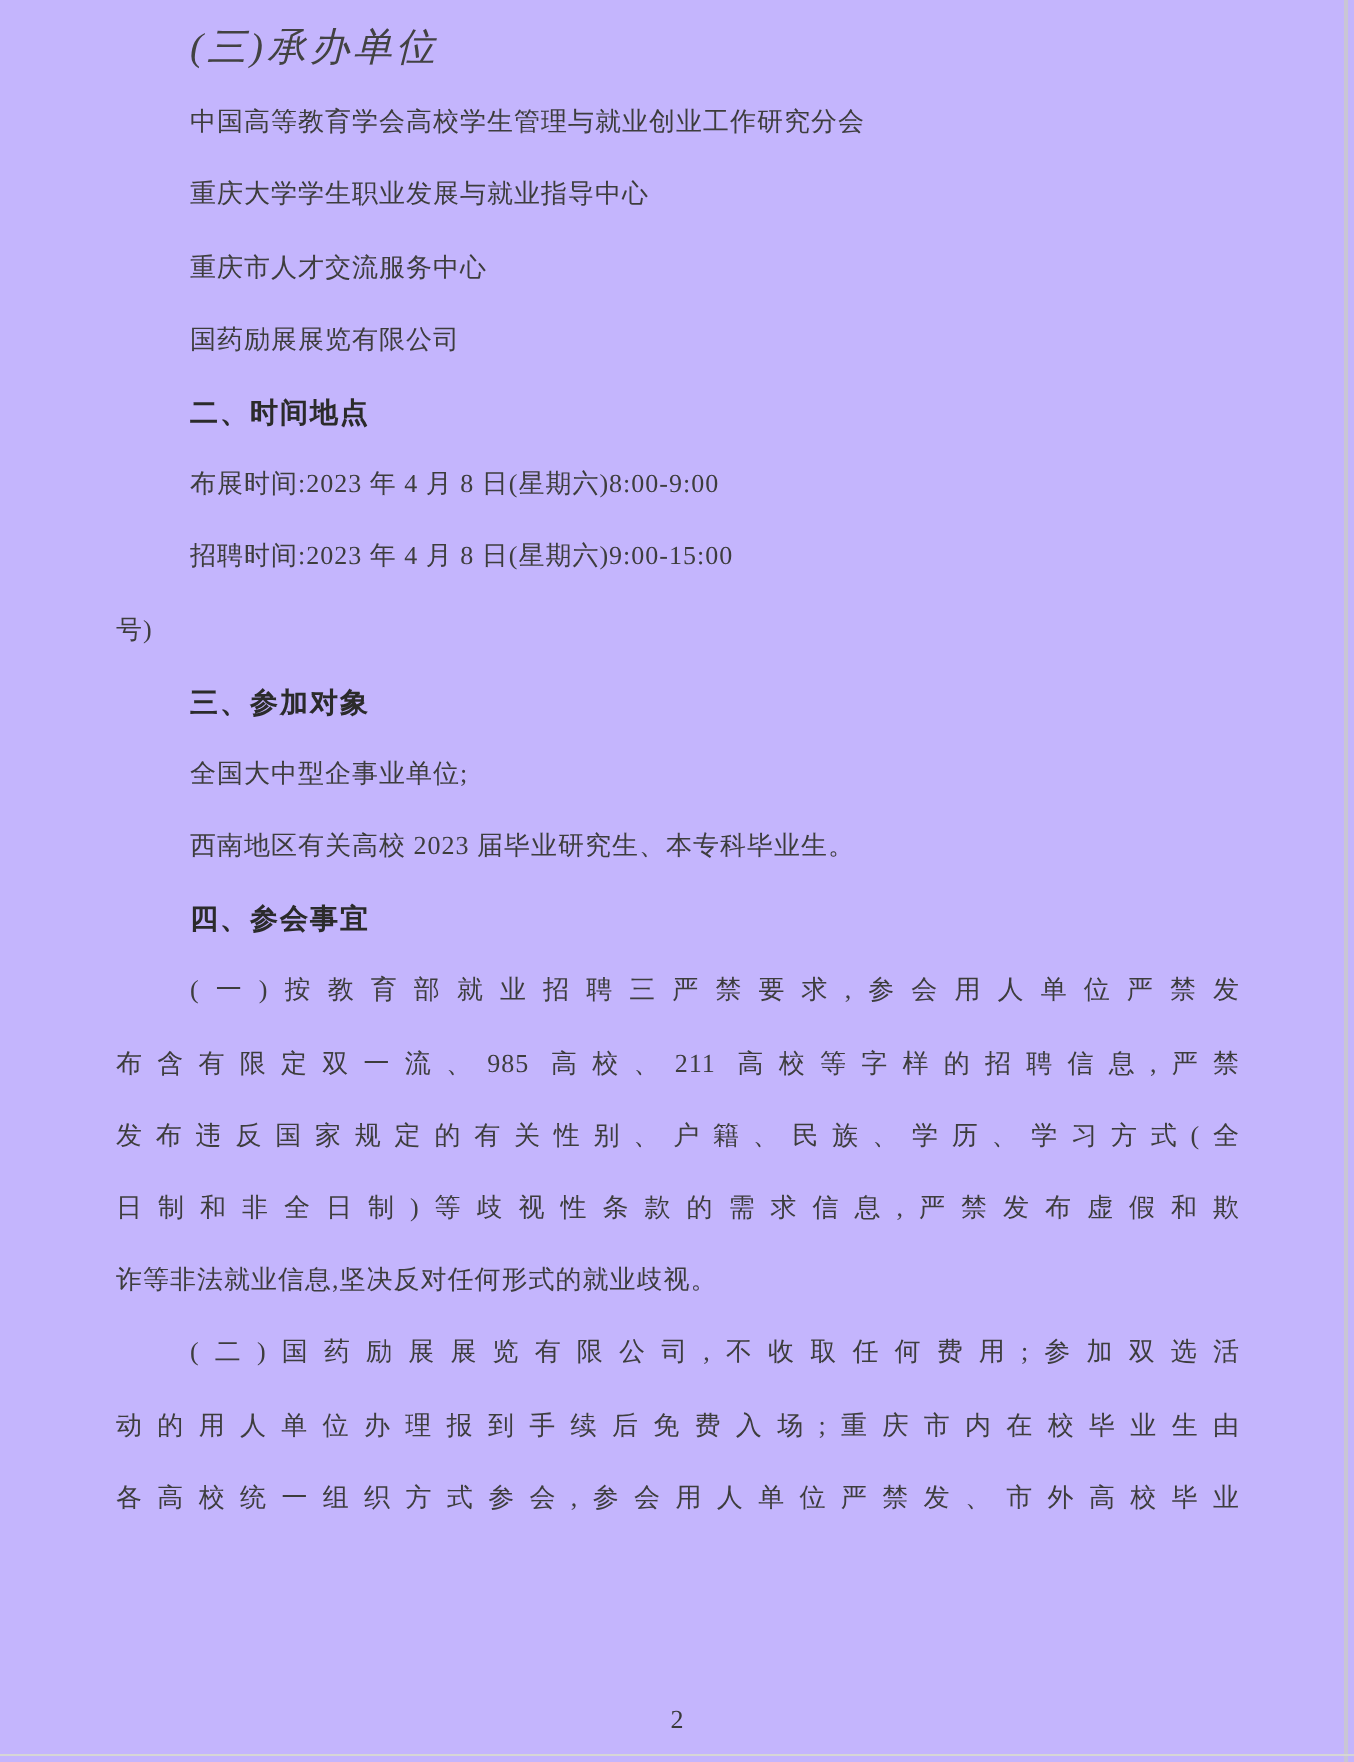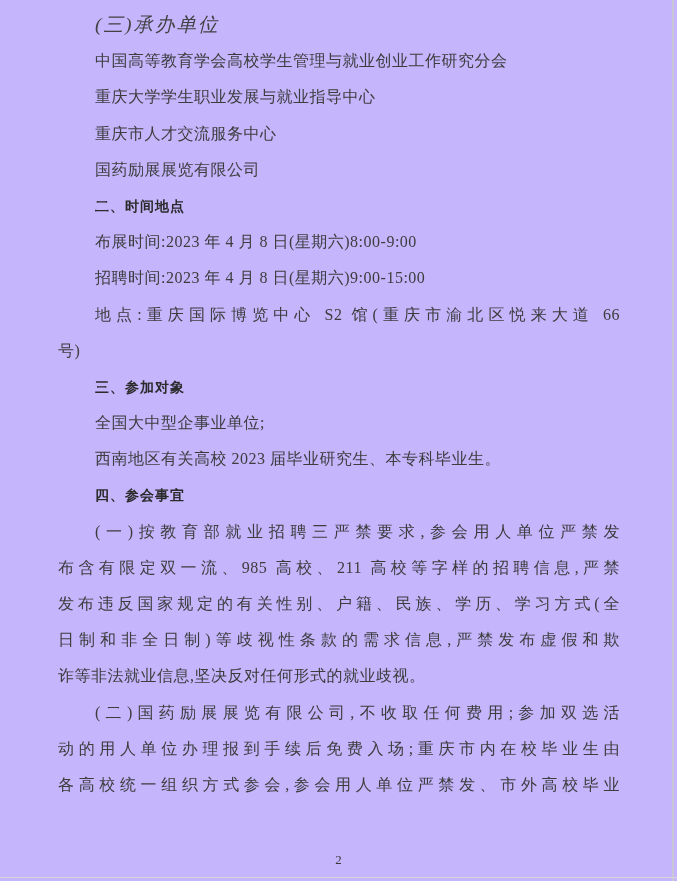--- a/index.html
+++ b/index.html
@@ -18,21 +18,21 @@
   }
   .content {
     position: absolute;
     top: 7px;
     left: 58px;
     width: 562px;
   }
   .line {
     height: 36.2px;
     line-height: 36.2px;
-    font-size: 16px;
+    font-size: 13px;
     letter-spacing: 0.5px;
     white-space: nowrap;
     color: #3d3d3d;
   }
   .line.indent {
     text-indent: 37px;
   }
   .line.justify {
     white-space: normal;
     text-align-last: justify;
@@ -84,21 +84,20 @@
 <div class="page">
   <div class="content" id="doc-lines">
       <div class="line kaiti indent">(三)承办单位</div>
       <div class="line body indent">中国高等教育学会高校学生管理与就业创业工作研究分会</div>
       <div class="line body indent">重庆大学学生职业发展与就业指导中心</div>
       <div class="line body indent">重庆市人才交流服务中心</div>
       <div class="line body indent">国药励展展览有限公司</div>
       <div class="line heading indent">二、时间地点</div>
       <div class="line body indent">布展时间:2023 年 4 月 8 日(星期六)8:00-9:00</div>
       <div class="line body indent">招聘时间:2023 年 4 月 8 日(星期六)9:00-15:00</div>
-      <div class="line body indent justify">地点:重庆国际博览中心 S2 馆(重庆市渝北区悦来大道 66</div>
       <div class="line body">号)</div>
       <div class="line heading indent">三、参加对象</div>
       <div class="line body indent">全国大中型企事业单位;</div>
       <div class="line body indent">西南地区有关高校 2023 届毕业研究生、本专科毕业生。</div>
       <div class="line heading indent">四、参会事宜</div>
       <div class="line body indent justify">(一)按教育部就业招聘三严禁要求,参会用人单位严禁发</div>
       <div class="line body justify">布含有限定双一流、985 高校、211 高校等字样的招聘信息,严禁</div>
       <div class="line body justify">发布违反国家规定的有关性别、户籍、民族、学历、学习方式(全</div>
       <div class="line body justify">日制和非全日制)等歧视性条款的需求信息,严禁发布虚假和欺</div>
       <div class="line body">诈等非法就业信息,坚决反对任何形式的就业歧视。</div>

